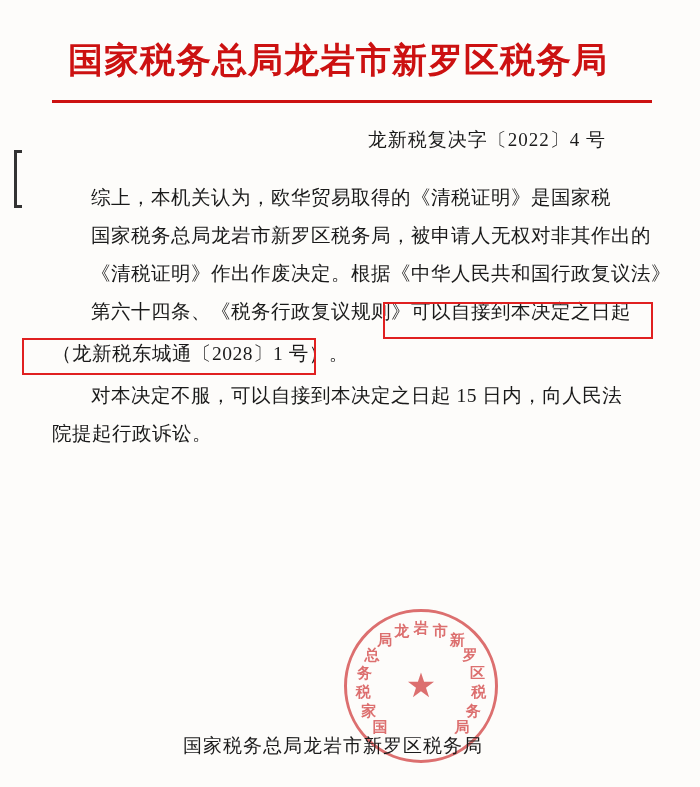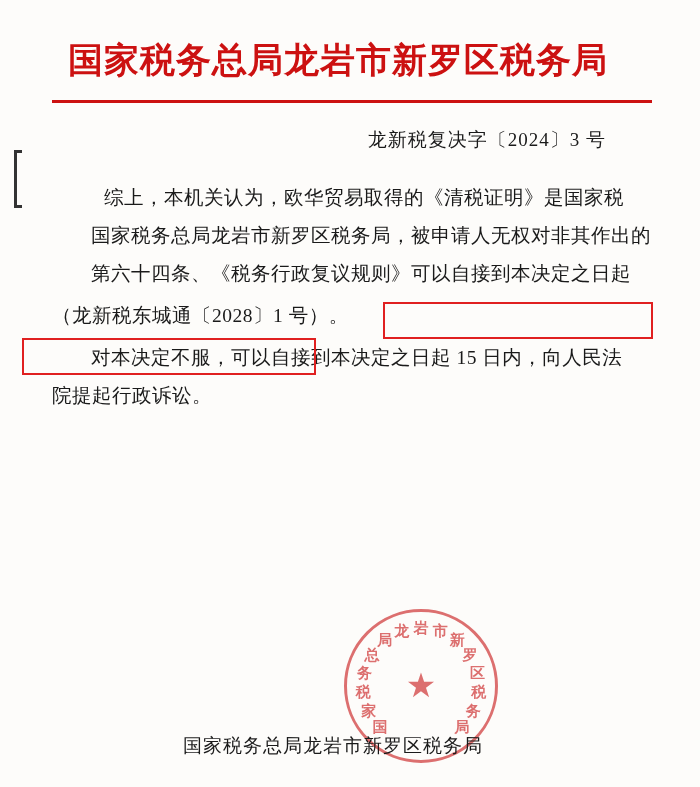--- a/index.html
+++ b/index.html
@@ -86,21 +86,21 @@
   }
   .indent {
     text-indent: 2em;
   }
   .line {
     display: block;
     white-space: nowrap;
   }
   .just {
     display: flex;
-    justify-content: flex-end;
+    justify-content: flex-start;
   }
   .just > span { display: inline-block; }
   
   .box-a, .box-b {
     position: absolute;
     border: 2px solid #e02020;
     pointer-events: none;
   }
   .box-a {
     left: 383px;
@@ -165,29 +165,30 @@
 
 <div class="page">
 
   <div class="edge-mark"></div>
 
   <div class="doc-header">
     <div class="org-title">国家税务总局龙岩市新罗区税务局</div>
   </div>
   <div class="header-rule"></div>
 
-  <div class="doc-number">龙新税复决字〔2024〕3 号</div>
+  <div class="doc-number">龙新税复决字〔2022〕4 号</div>
 
   <div class="body-text">
 
     <div class="para indent">
       <span class="line just">
         <span>综上，本机关认为，欧华贸易取得的《清税证明》是国家税</span>
       </span>
       <span class="line">国家税务总局龙岩市新罗区税务局，被申请人无权对非其作出的</span>
+      <span class="line">《清税证明》作出作废决定。根据《中华人民共和国行政复议法》</span>
       <span class="line">第六十四条、《税务行政复议规则》可以自接到本决定之日起</span>
     </div>
 
     <div class="para">
       <span class="line">（龙新税东城通〔2028〕1 号）。</span>
     </div>
 
     <div class="para indent">
       <span class="line">对本决定不服，可以自接到本决定之日起 15 日内，向人民法</span>
       <span class="line" style="text-indent:0">院提起行政诉讼。</span>

